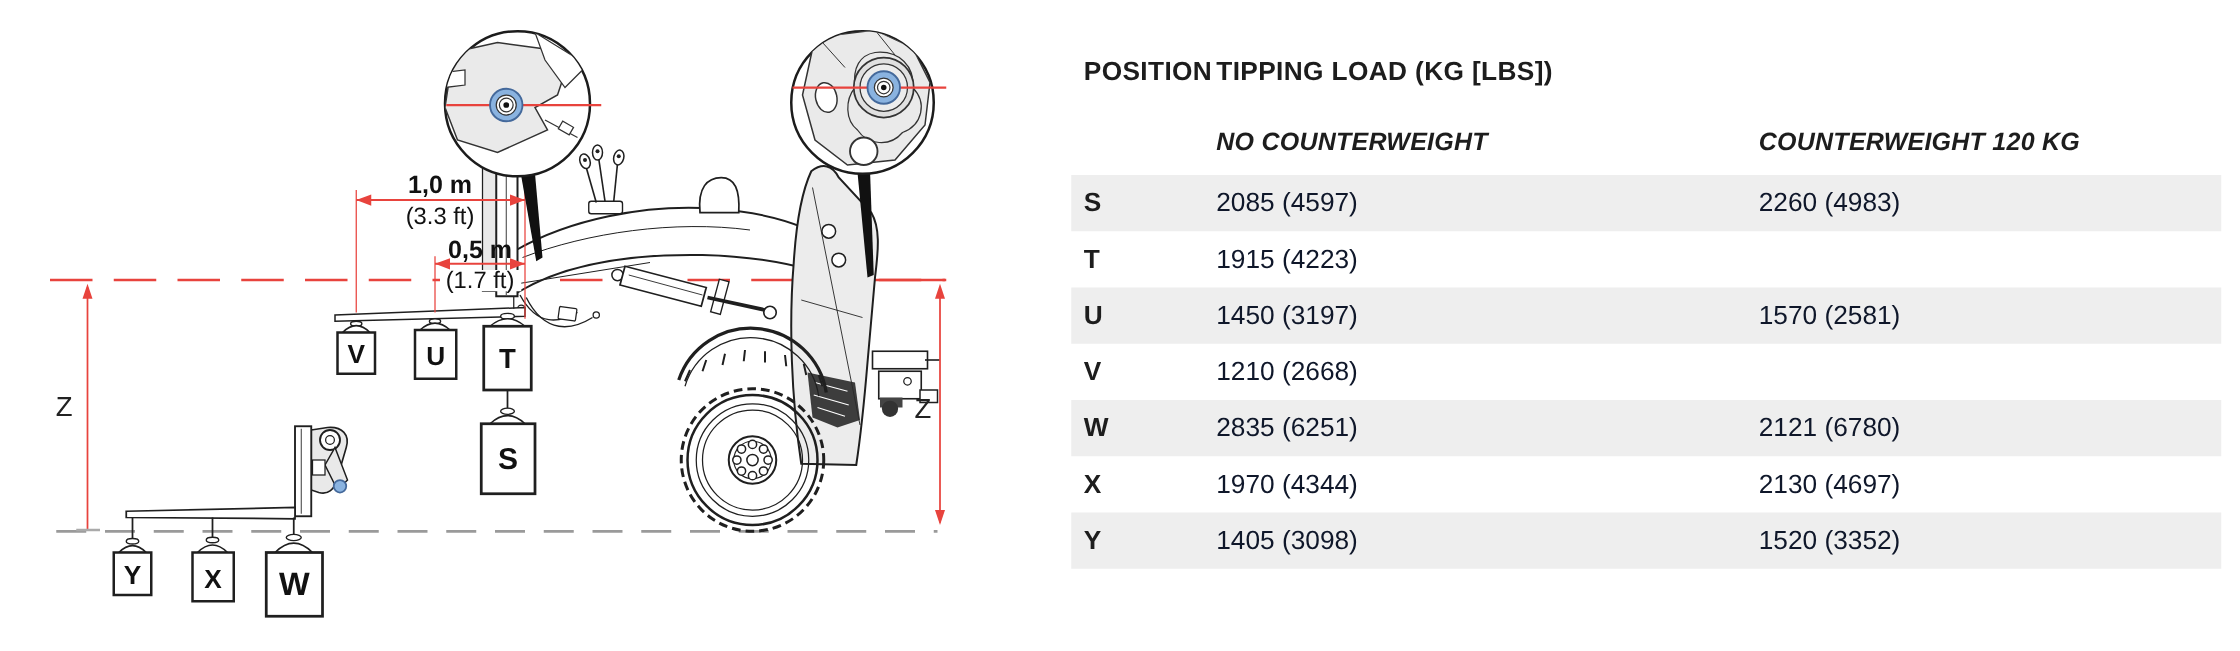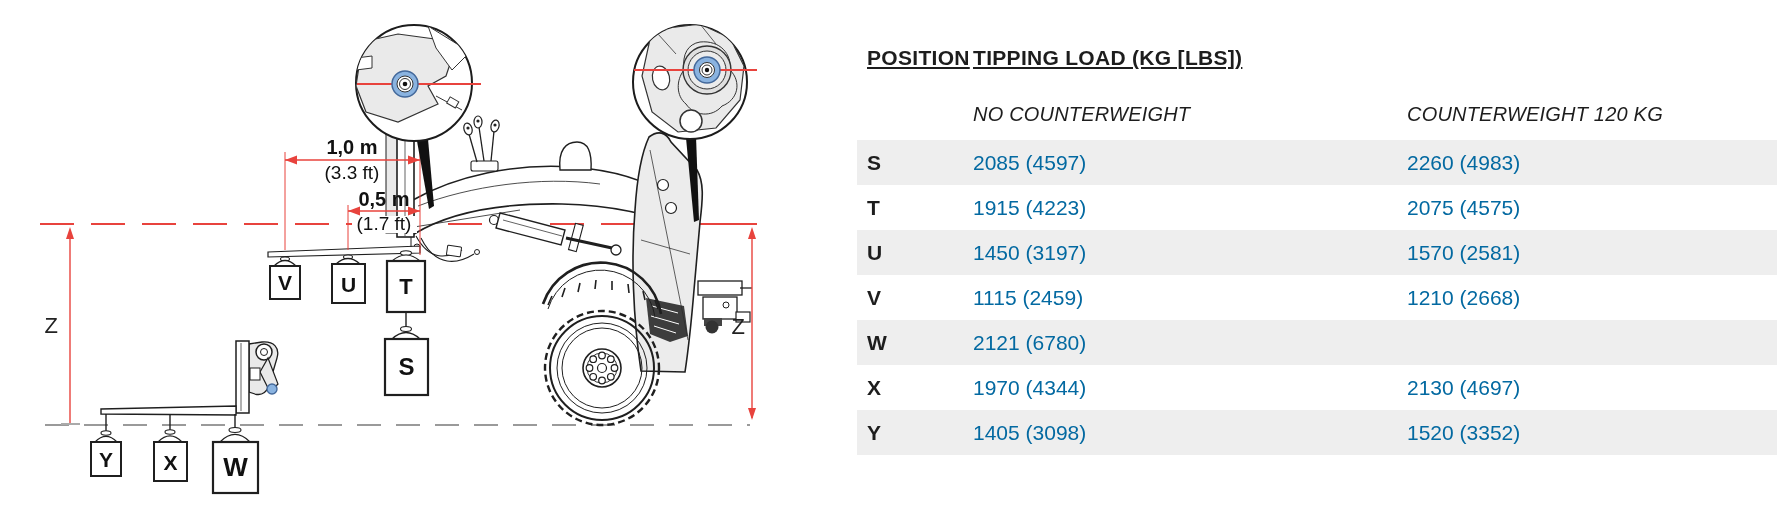--- a/index.html
+++ b/index.html
@@ -7,31 +7,31 @@
          font-family:"Liberation Sans",sans-serif;color:#1d1d1d;}
   .diagram-wrap{position:absolute;left:0;top:0;width:760px;height:521px;}
   svg text{font-family:"Liberation Sans",sans-serif;}
   .dim-label{font-weight:bold;font-size:20px;fill:#111;}
   .dim-sub{font-size:19px;fill:#111;}
   .z-label{font-size:22px;fill:#222;}
   .wt-label{font-weight:bold;fill:#111;}
 
   
   .tbl{position:absolute;left:857px;top:0;width:920px;height:521px;}
-  .th1{position:absolute;top:46px;font-size:21px;font-weight:bold;letter-spacing:.3px;white-space:nowrap;text-decoration:underline;}
+  .th1{position:absolute;top:46px;font-size:21px;font-weight:bold;letter-spacing:.3px;white-space:nowrap;}
   .th1.c1{left:10px;}
   .th1.c2{left:116px;}
-  .th2{position:absolute;top:103px;font-size:20px;font-weight:normal;font-style:italic;letter-spacing:.2px;white-space:nowrap;}
+  .th2{position:absolute;top:103px;font-size:20px;font-weight:bold;font-style:italic;letter-spacing:.2px;white-space:nowrap;}
   .th2.c2{left:116px;}
   .th2.c3{left:550px;text-align:center;}
   .rows{position:absolute;left:0;top:140px;width:920px;}
   .row{display:grid;grid-template-columns:116px 434px 1fr;height:45px;align-items:center;font-size:21px;}
   .row:nth-child(odd){background:#eeeeee;}
   .row .pos{font-weight:bold;padding-left:10px;}
-  .row .val{color:#0369a1;}
+  .row .val{color:#0f172a;}
 </style>
 </head>
 <body>
 
 <div class="stage">
 
   <div class="diagram-wrap">
   <svg width="760" height="521" viewBox="0 0 760 521">
     <defs>
       <clipPath id="cl1">
@@ -278,34 +278,33 @@
 
     <div class="rows">
       <div class="row">
         <div class="pos">S</div>
         <div class="val">2085 (4597)</div>
         <div class="val">2260 (4983)</div>
       </div>
       <div class="row">
         <div class="pos">T</div>
         <div class="val">1915 (4223)</div>
-        <div class="val">2075 (4575)</div>
       </div>
       <div class="row">
         <div class="pos">U</div>
         <div class="val">1450 (3197)</div>
         <div class="val">1570 (2581)</div>
       </div>
       <div class="row">
         <div class="pos">V</div>
-        <div class="val">1115 (2459)</div>
         <div class="val">1210 (2668)</div>
       </div>
       <div class="row">
         <div class="pos">W</div>
+        <div class="val">2835 (6251)</div>
         <div class="val">2121 (6780)</div>
       </div>
       <div class="row">
         <div class="pos">X</div>
         <div class="val">1970 (4344)</div>
         <div class="val">2130 (4697)</div>
       </div>
       <div class="row">
         <div class="pos">Y</div>
         <div class="val">1405 (3098)</div>

